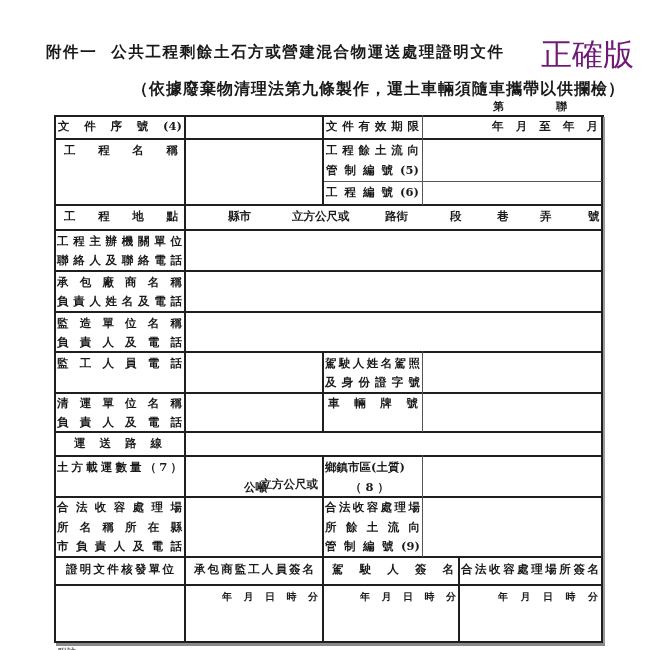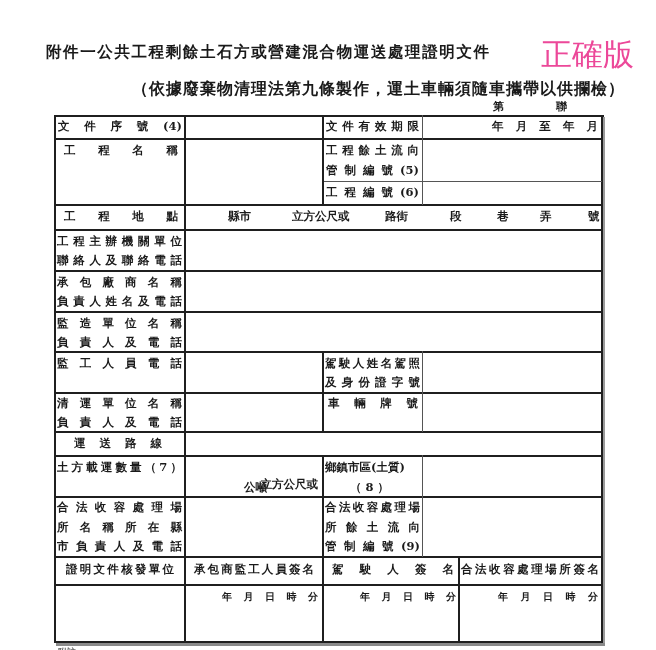--- a/index.html
+++ b/index.html
@@ -5,25 +5,25 @@
   html, body { margin: 0; padding: 0; background: #ffffff; }
   body {
     width: 656px; height: 650px; position: relative; overflow: hidden;
     font-family: "DejaVu Serif", "Liberation Serif", serif;
     color: #1a1a1a;
   }
   .title {
     position: absolute; left: 46px; top: 42px;
     font-size: 15.5px; font-weight: bold; letter-spacing: 1.6px; white-space: nowrap;
   }
-  .title .prefix { }
+  .title .prefix { margin-right: 14px; }
   .stamp {
     position: absolute; left: 541px; top: 34px;
     font-family: "DejaVu Sans", "Liberation Sans", sans-serif;
-    font-size: 31px; color: #ec4899; letter-spacing: 0px; white-space: nowrap;
+    font-size: 31px; color: #701a75; letter-spacing: 0px; white-space: nowrap;
   }
   .subtitle {
     position: absolute; left: 132px; top: 79px;
     font-size: 16px; font-weight: bold; letter-spacing: 1px; white-space: nowrap;
   }
   .copyno {
     position: absolute; top: 99px; font-size: 11px; font-weight: bold;
   }
   .copyno.a { left: 493px; }
   .copyno.b { left: 556px; }

